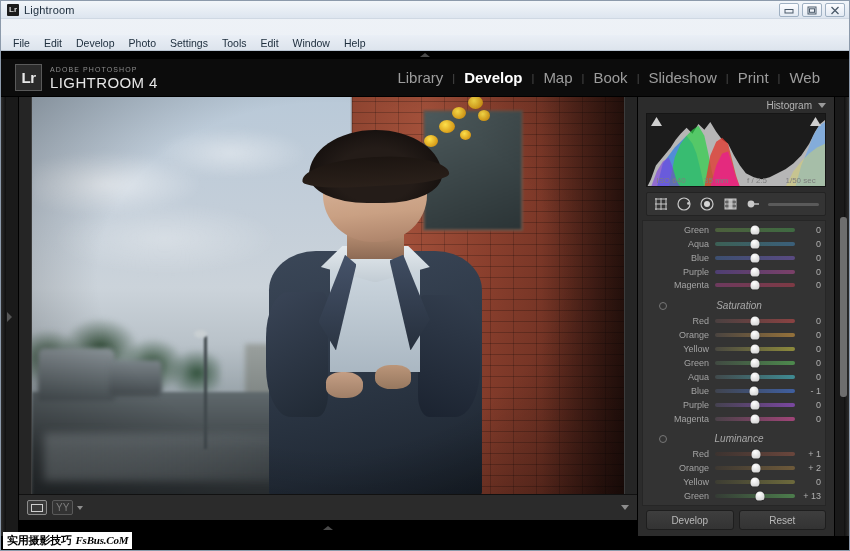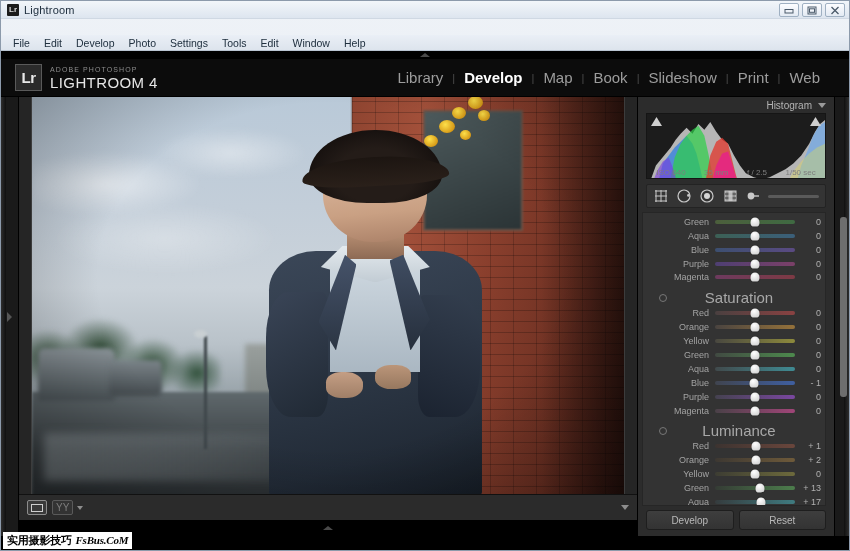--- a/index.html
+++ b/index.html
@@ -389,21 +389,21 @@
   .hist-head {
     height: 16px; display: flex; align-items: center; justify-content: flex-end;
     padding-right: 8px; gap: 6px; background: #2c2c2c;
   }
   .hist-title { font-size: 10px; color: #b4b4b4; }
   .hist-caret {
     width:0;height:0;border-left:4px solid transparent;border-right:4px solid transparent;
     border-top:5px solid #9a9a9a;
   }
   .hist-box {
-    margin: 0 8px; height: 66px; background: #1c1c1c;
+    margin: 0 8px; height: 74px; background: #1c1c1c;
     border: 1px solid #151515; position: relative; overflow: hidden;
   }
   .hist-canvas { position: absolute; inset: 0; }
   .clip-tri {
     position: absolute; top: 3px; width: 11px; height: 9px;
     background: #cfcfcf;
     clip-path: polygon(50% 0, 100% 100%, 0 100%);
   }
   .clip-l { left: 4px; }
   .clip-r { right: 4px; }
@@ -428,21 +428,21 @@
   }
   .hsl-inner { position: absolute; left: 10px; right: 0; top: -12px; padding: 0 0 6px 0; }
   .sec-head {
     display: flex; align-items: center; justify-content: center;
     height: 17px; position: relative; margin-top: 5px;
   }
   .sec-head .dot {
     position: absolute; left: 6px; width: 8px; height: 8px;
     border-radius: 50%; border: 1px solid #777;
   }
-  .sec-title { font-size: 15px; color: #a8a8a8; }
+  .sec-title { font-size: 10px; color: #a8a8a8; font-style: italic; }
   .slider-row {
     display: flex; align-items: center; height: 13.9px;
     padding: 0 4px 0 0;
   }
   .sl-label {
     width: 62px; text-align: right; font-size: 9px; color: #a3a3a3;
     padding-right: 6px; white-space: nowrap;
   }
   .sl-track {
     flex: 1; height: 4px; border-radius: 2px; position: relative;

